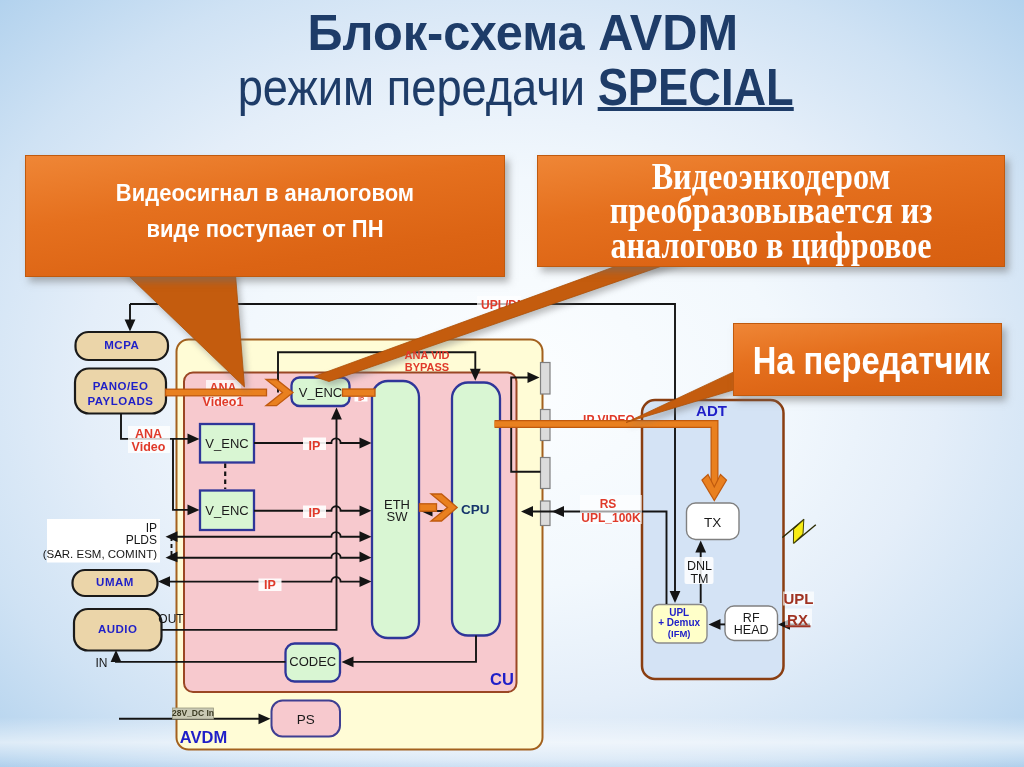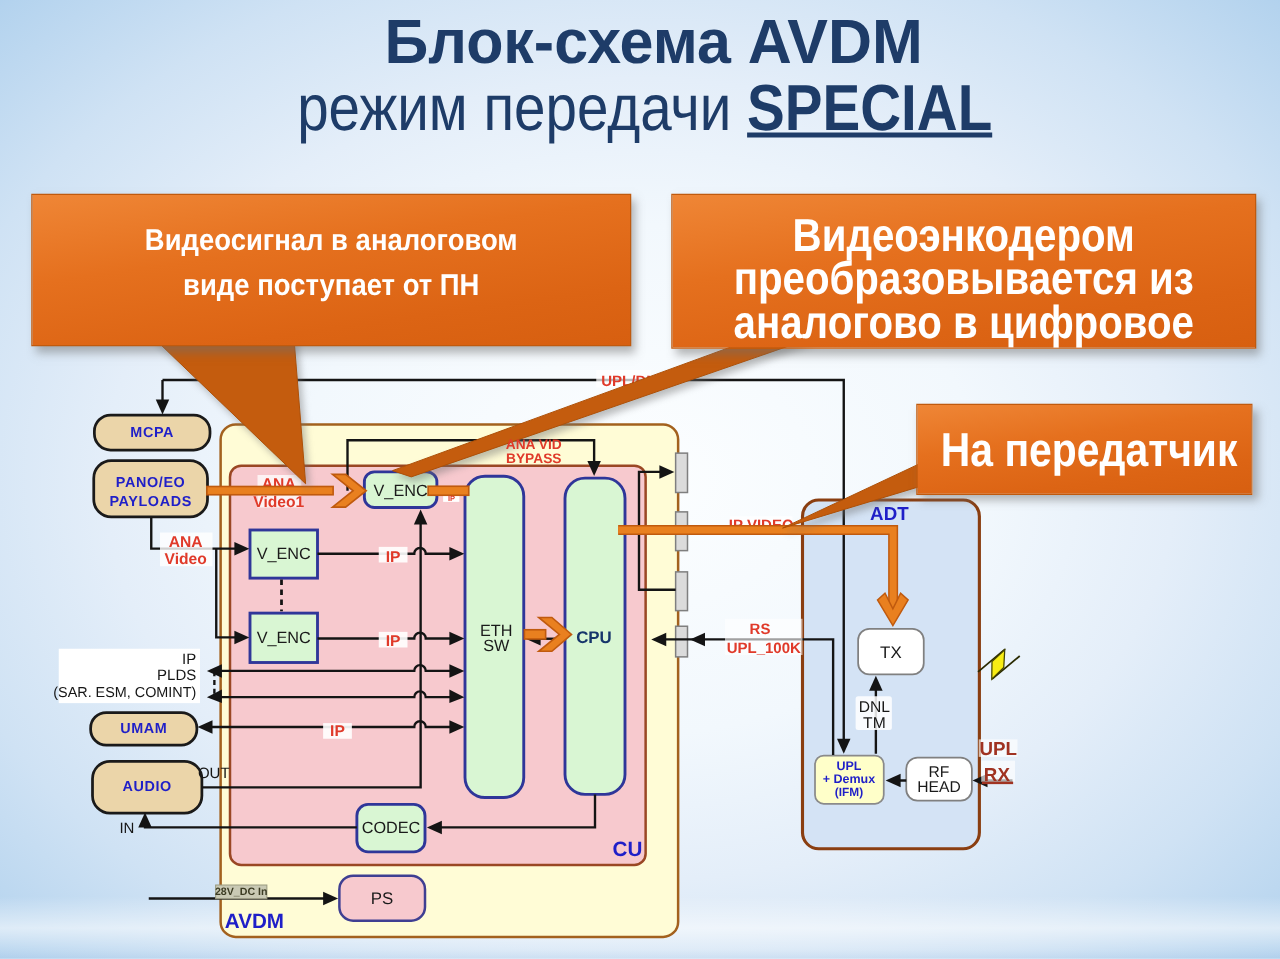--- a/index.html
+++ b/index.html
@@ -9,21 +9,21 @@
 .ttl{position:absolute;left:0;width:1024px;text-align:center;color:#1e3c68;}
 #t1{top:8px;font-size:50px;font-weight:bold;line-height:50px;padding-left:11px;transform:scaleX(0.975);}
 #t2{top:61px;font-size:52px;font-weight:normal;line-height:52px;padding-left:4px;transform:scaleX(0.87);}
 #t2 b{font-weight:bold;}
 #t2 u{text-decoration:underline;text-decoration-thickness:3.5px;text-underline-offset:2px;}
 .ct{transform-origin:center;white-space:nowrap;}
 .co{position:absolute;background:linear-gradient(172deg,#ef8636 0%,#e5701e 38%,#dc6414 75%,#d75f10 100%);
  border:1px solid #c05a0e;color:#fff;font-weight:bold;text-align:center;
  box-shadow:4px 5px 7px rgba(110,110,110,0.5);}
 #c1{left:25px;top:155px;width:478px;height:101px;font-size:24px;line-height:36.1px;padding-top:19px;}
-#c2{left:537px;top:155px;width:466px;height:106px;font-size:37px;line-height:34.4px;padding-top:16px;}
+#c2{left:537px;top:155px;width:466px;height:106px;font-size:37px;line-height:34.4px;padding-top:4px;font-family:Liberation Serif, serif;}
 #c3{left:733px;top:283px;width:267px;height:71px;font-size:38px;line-height:74px;margin-top:40px;}
 </style></head>
 <body>
 <div class="ttl" id="t1">Блок-схема AVDM</div>
 <div class="ttl" id="t2">режим передачи <b><u>SPECIAL</u></b></div>
 <svg class="abs" style="left:0;top:0" width="1024" height="767" viewBox="0 0 1024 767">
 
 <rect x="176.5" y="339.5" width="366" height="410" rx="12" fill="#fffcd6" stroke="#a3611e" stroke-width="2"></rect>
 <rect x="184" y="372.5" width="332.5" height="319.5" rx="9" fill="#f7c9ce" stroke="#9a4724" stroke-width="2"></rect>
 <rect x="642" y="400" width="141.5" height="279" rx="13" fill="#d4e3f5" stroke="#8a3e11" stroke-width="2.5"></rect>

